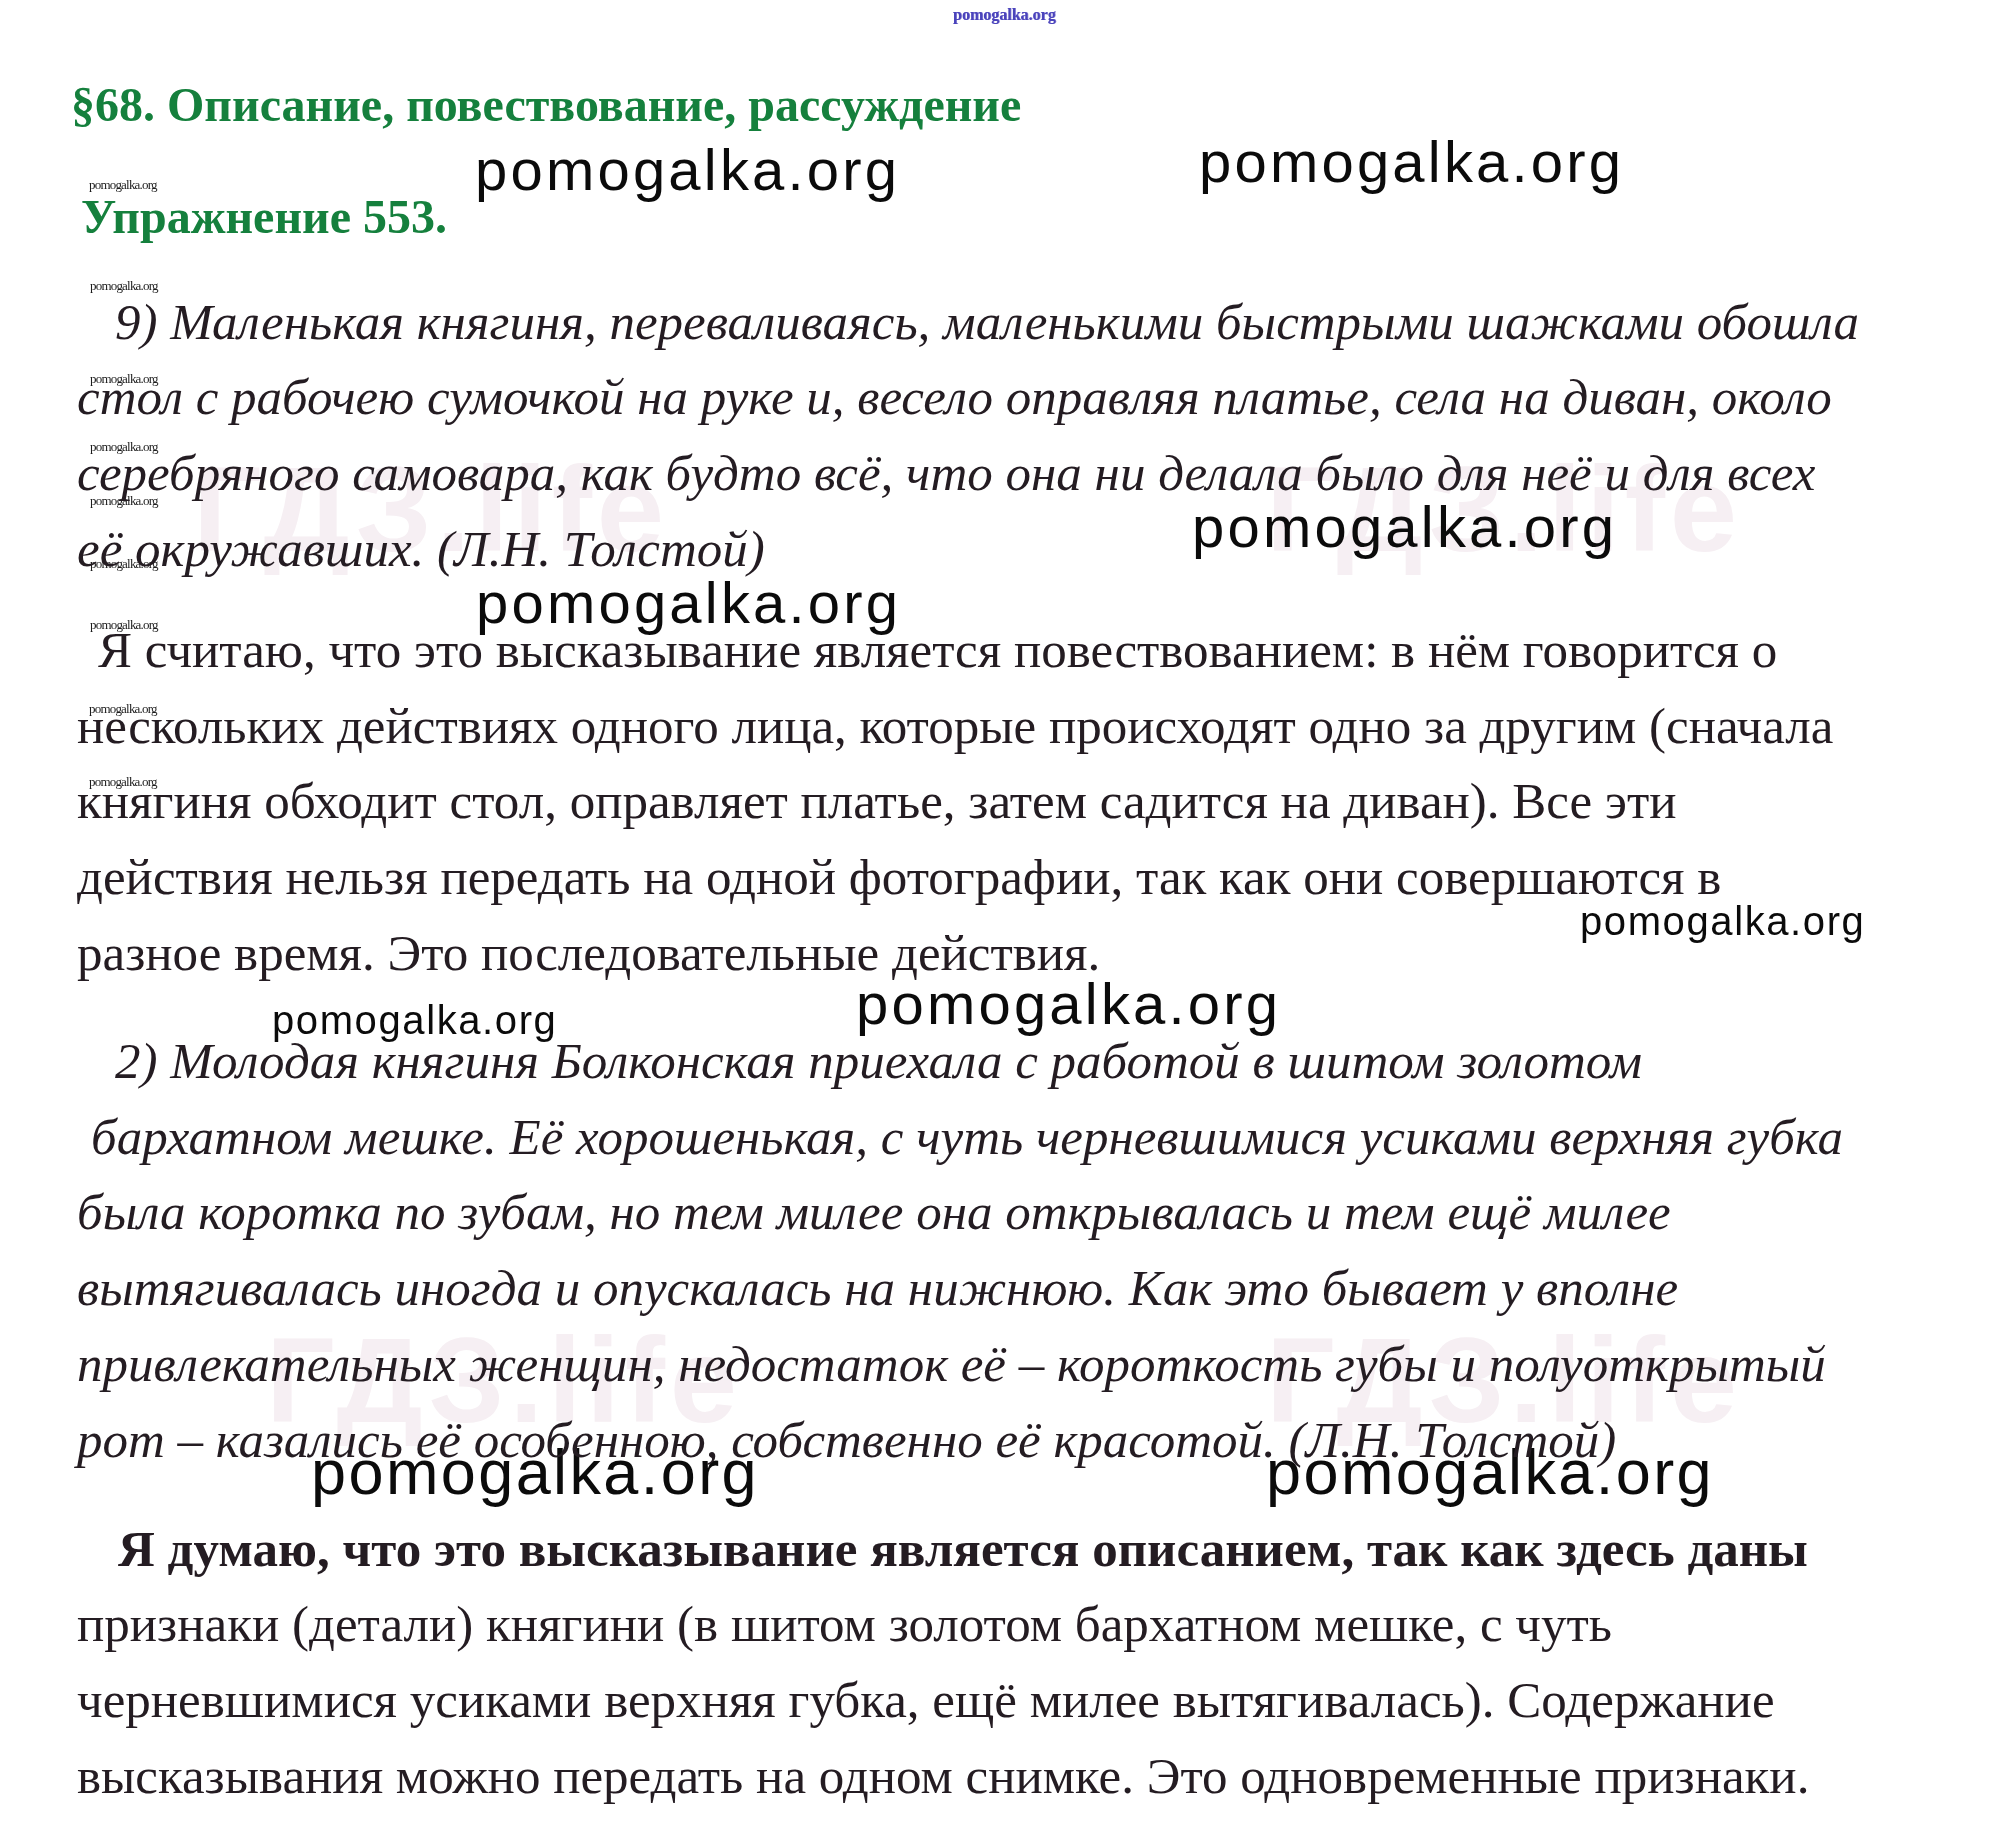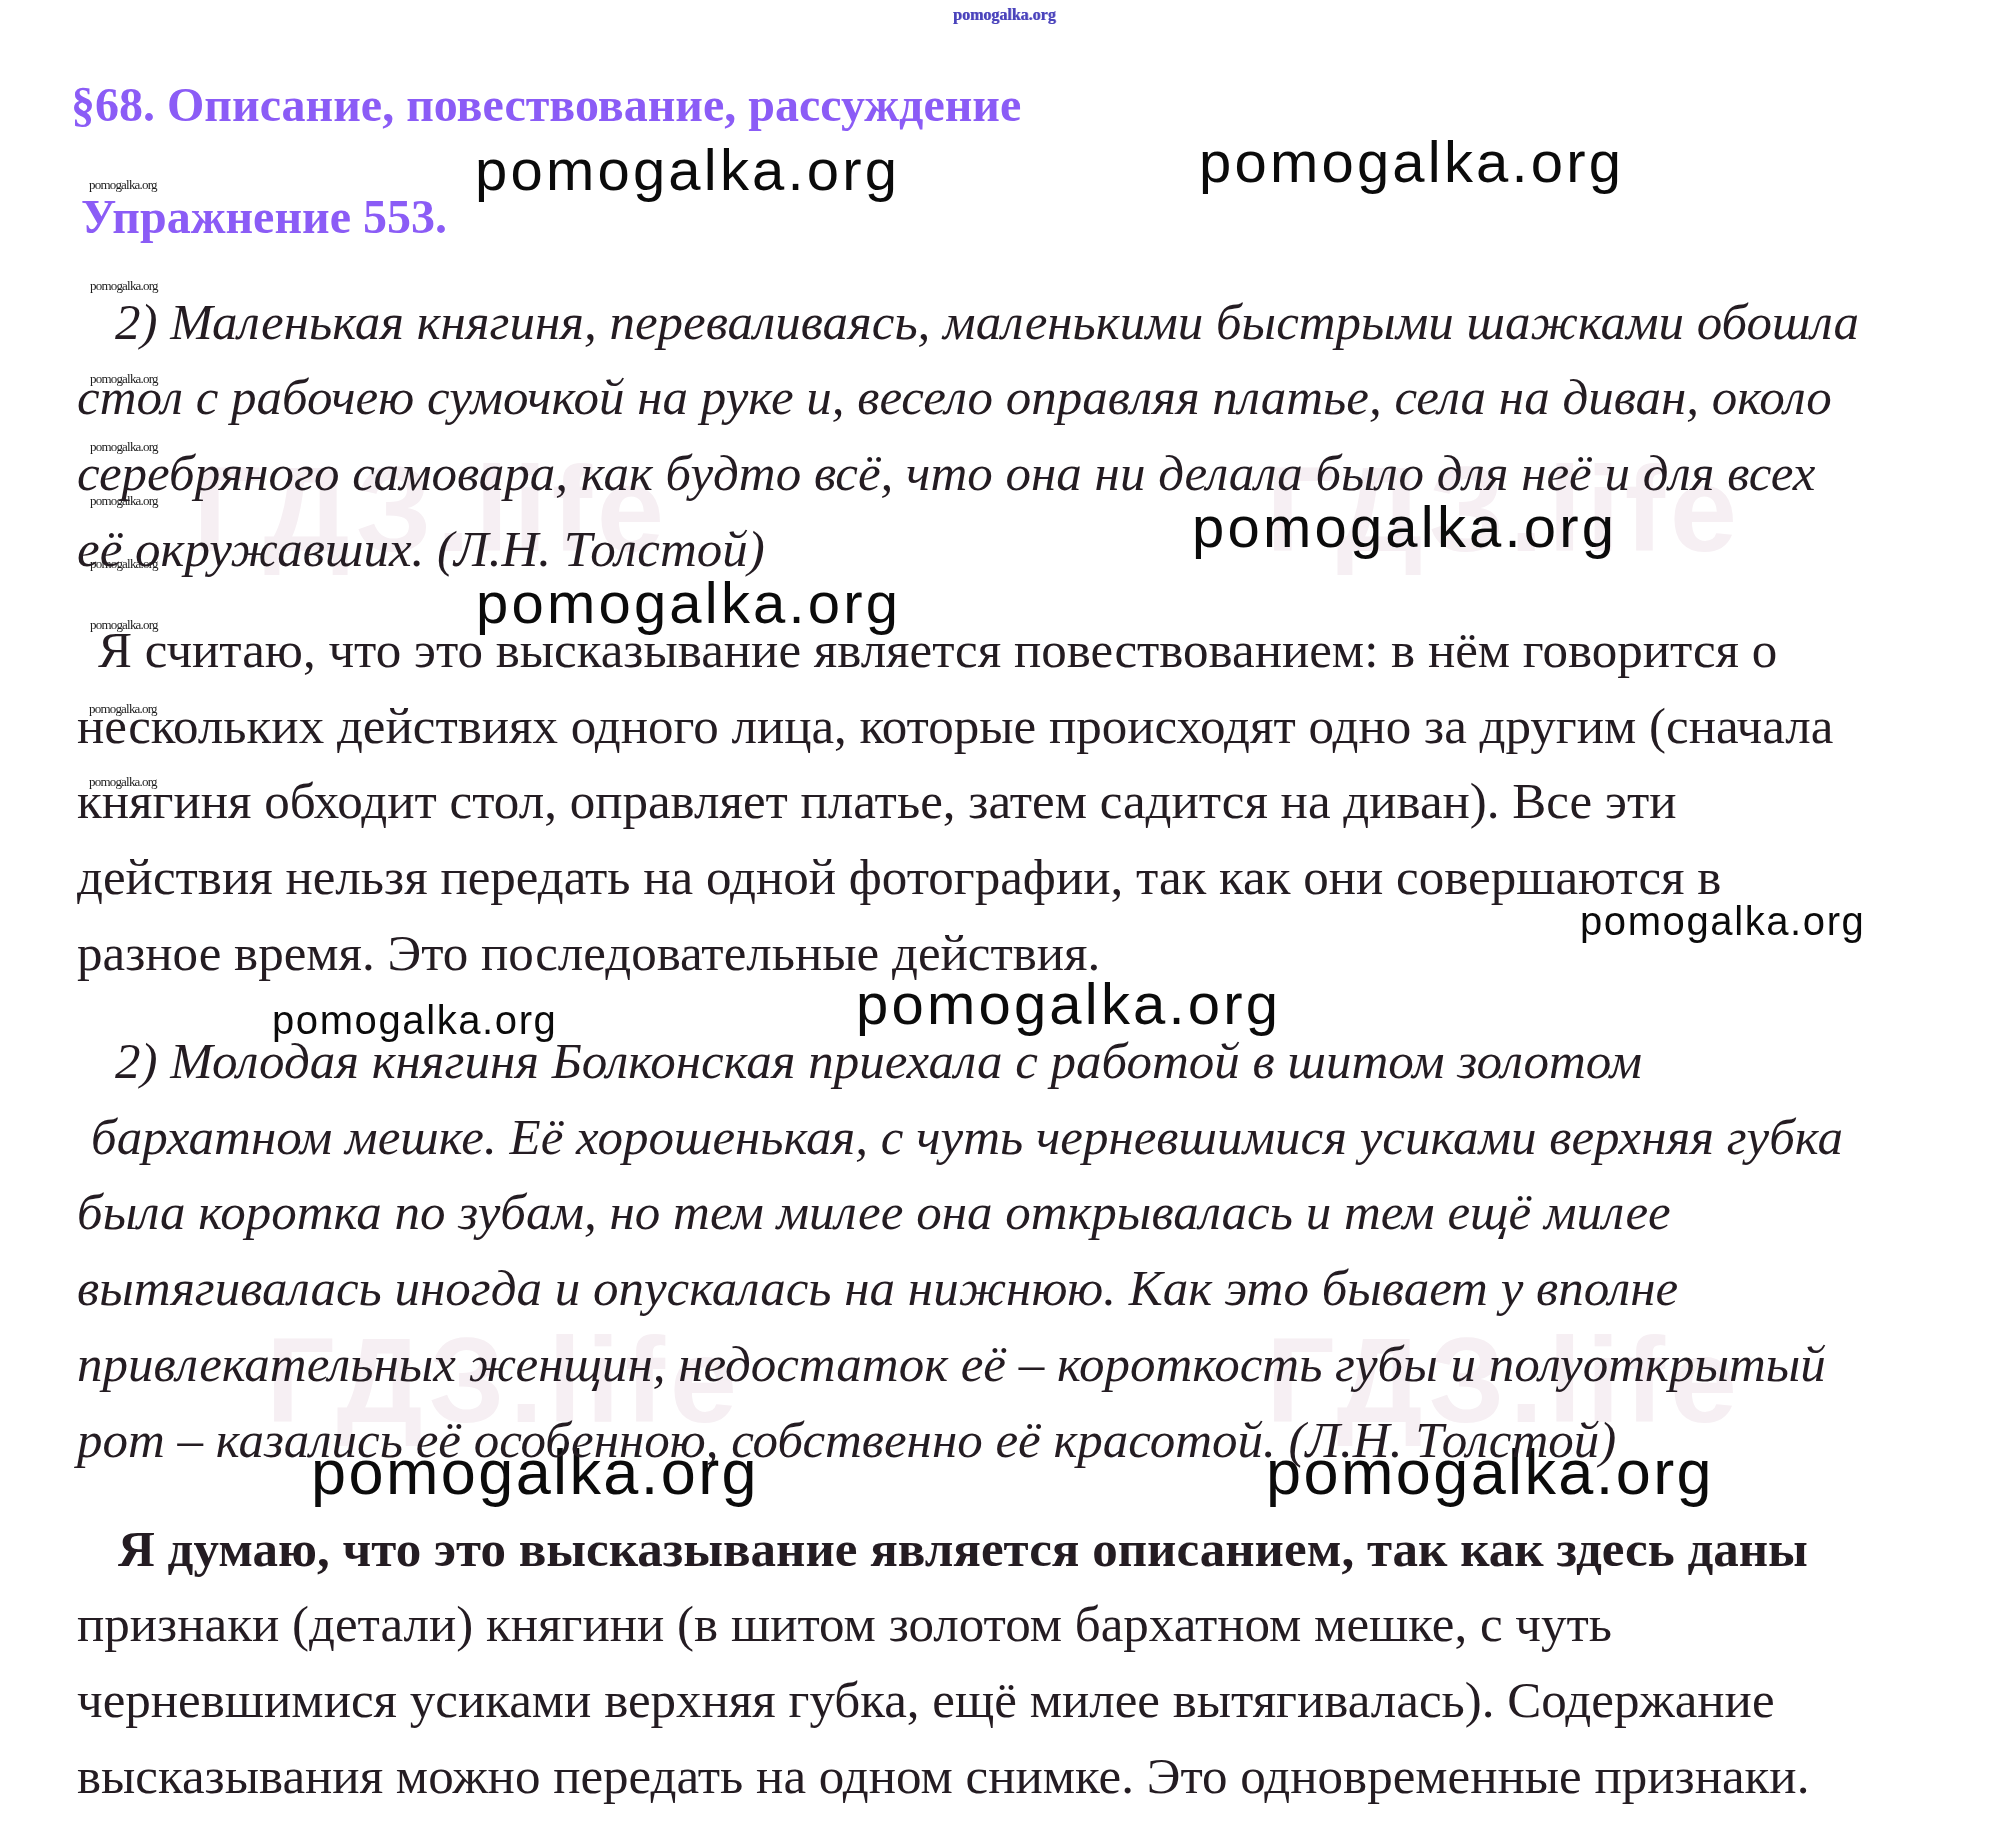--- a/index.html
+++ b/index.html
@@ -6,21 +6,21 @@
   body{
     width:2000px;height:1840px;
     background:#ffffff;
     position:relative;
     overflow:hidden;
     font-family:"Liberation Serif", serif;
   }
   .abs{position:absolute;white-space:nowrap;}
   
   .heading{
-    font-size:48px;font-weight:bold;color:#8b5cf6;
+    font-size:48px;font-weight:bold;color:#15803d;
     letter-spacing:0px;
   }
   
   .tline{
     font-size:51px;color:#241c22;line-height:1;
     letter-spacing:0px;
   }
   .italic{font-style:italic;}
   
   .wm{
@@ -68,21 +68,21 @@
 <div class="abs wm-small" style="left:89px;top:177px;">pomogalka.org</div>
 <div class="abs wm-small" style="left:90px;top:278px;">pomogalka.org</div>
 <div class="abs wm-small" style="left:90px;top:371px;">pomogalka.org</div>
 <div class="abs wm-small" style="left:90px;top:439px;">pomogalka.org</div>
 <div class="abs wm-small" style="left:90px;top:493px;">pomogalka.org</div>
 <div class="abs wm-small" style="left:90px;top:556px;">pomogalka.org</div>
 <div class="abs wm-small" style="left:90px;top:617px;">pomogalka.org</div>
 <div class="abs wm-small" style="left:89px;top:701px;">pomogalka.org</div>
 <div class="abs wm-small" style="left:89px;top:774px;">pomogalka.org</div>
 
-<div class="abs tline italic" style="left:115px;top:297px;">2) Маленькая княгиня, переваливаясь, маленькими быстрыми шажками обошла</div>
+<div class="abs tline italic" style="left:115px;top:297px;">9) Маленькая княгиня, переваливаясь, маленькими быстрыми шажками обошла</div>
 <div class="abs tline italic" style="left:77px;top:372px;">стол с рабочею сумочкой на руке и, весело оправляя платье, села на диван, около</div>
 <div class="abs tline italic" style="left:77px;top:448px;">серебряного самовара, как будто всё, что она ни делала было для неё и для всех</div>
 <div class="abs tline italic" style="left:77px;top:524px;">её окружавших. (Л.Н. Толстой)</div>
 
 <div class="abs tline" style="left:98px;top:625px;">Я считаю, что это высказывание является повествованием: в нём говорится о</div>
 <div class="abs tline" style="left:77px;top:701px;">нескольких действиях одного лица, которые происходят одно за другим (сначала</div>
 <div class="abs tline" style="left:77px;top:776px;">княгиня обходит стол, оправляет платье, затем садится на диван). Все эти</div>
 <div class="abs tline" style="left:77px;top:852px;">действия нельзя передать на одной фотографии, так как они совершаются в</div>
 <div class="abs tline" style="left:77px;top:928px;">разное время. Это последовательные действия.</div>
 

